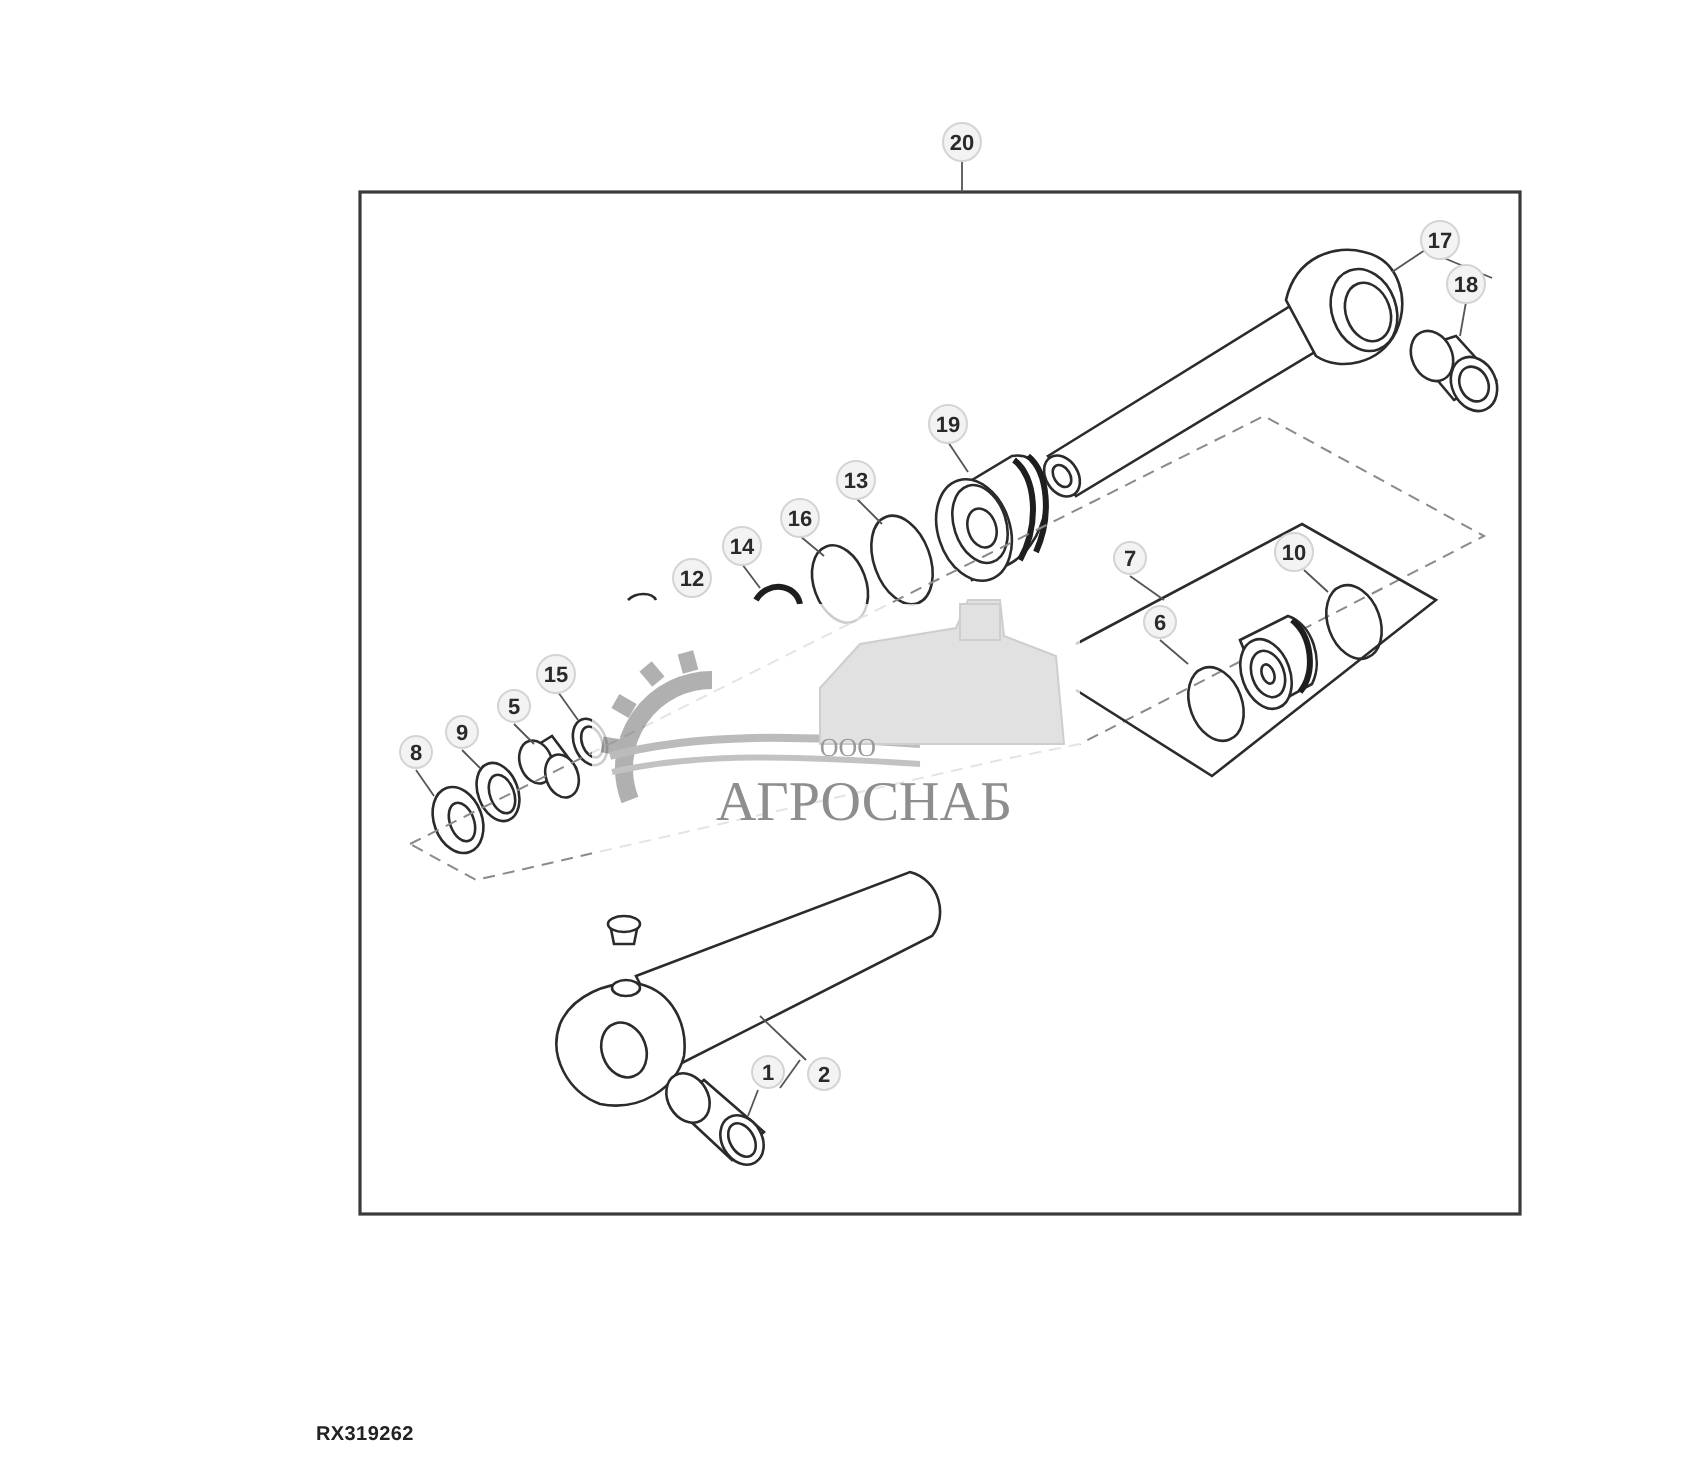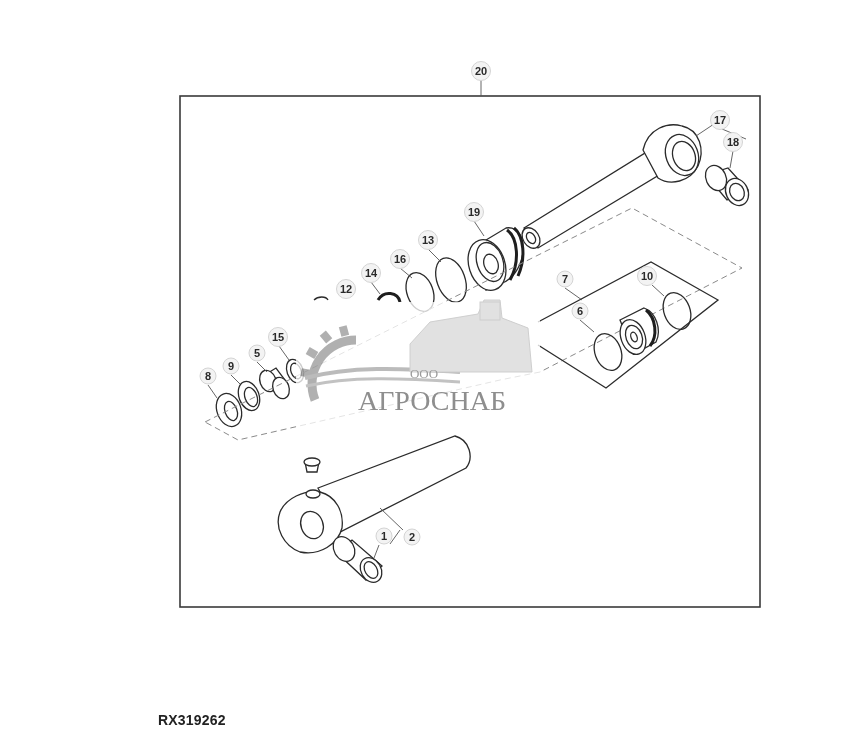--- a/index.html
+++ b/index.html
@@ -1,19 +1,19 @@
 <!DOCTYPE html>
 <html><head>
   <meta charset="utf-8">
   <style>
     html, body { margin: 0; padding: 0; background: #ffffff; }
     body { width: 841px; height: 731px; position: relative; overflow: hidden; font-family: "Liberation Sans", sans-serif; }
     #canvas { position: absolute; left: 0; top: 0; width: 841px; height: 731px; }
     .callout-text { font-family: "Liberation Sans", sans-serif; font-weight: bold; font-size: 11px; fill: #2a2a2a; }
-    .ref-code { position: absolute; left: 158px; top: 712px; font-family: "Liberation Sans", sans-serif; font-weight: bold; font-size: 14px; color: #222; letter-spacing: 0.2px; }
+    .ref-code { position: absolute; left: 158px; top: 712px; font-family: "Liberation Sans", sans-serif; font-weight: bold; font-size: 10px; color: #222; letter-spacing: 0.2px; }
     .wm-text { font-family: "Liberation Serif", serif; }
   </style>
 </head>
 <body>
 
 <svg id="canvas" width="841" height="731" viewBox="0 0 841 731" xmlns="http://www.w3.org/2000/svg">
   <defs>
     <style>
       .ln { stroke: #2b2b2b; stroke-width: 1.3; fill: none; }
       .lnf { stroke: #2b2b2b; stroke-width: 1.3; fill: #ffffff; }

